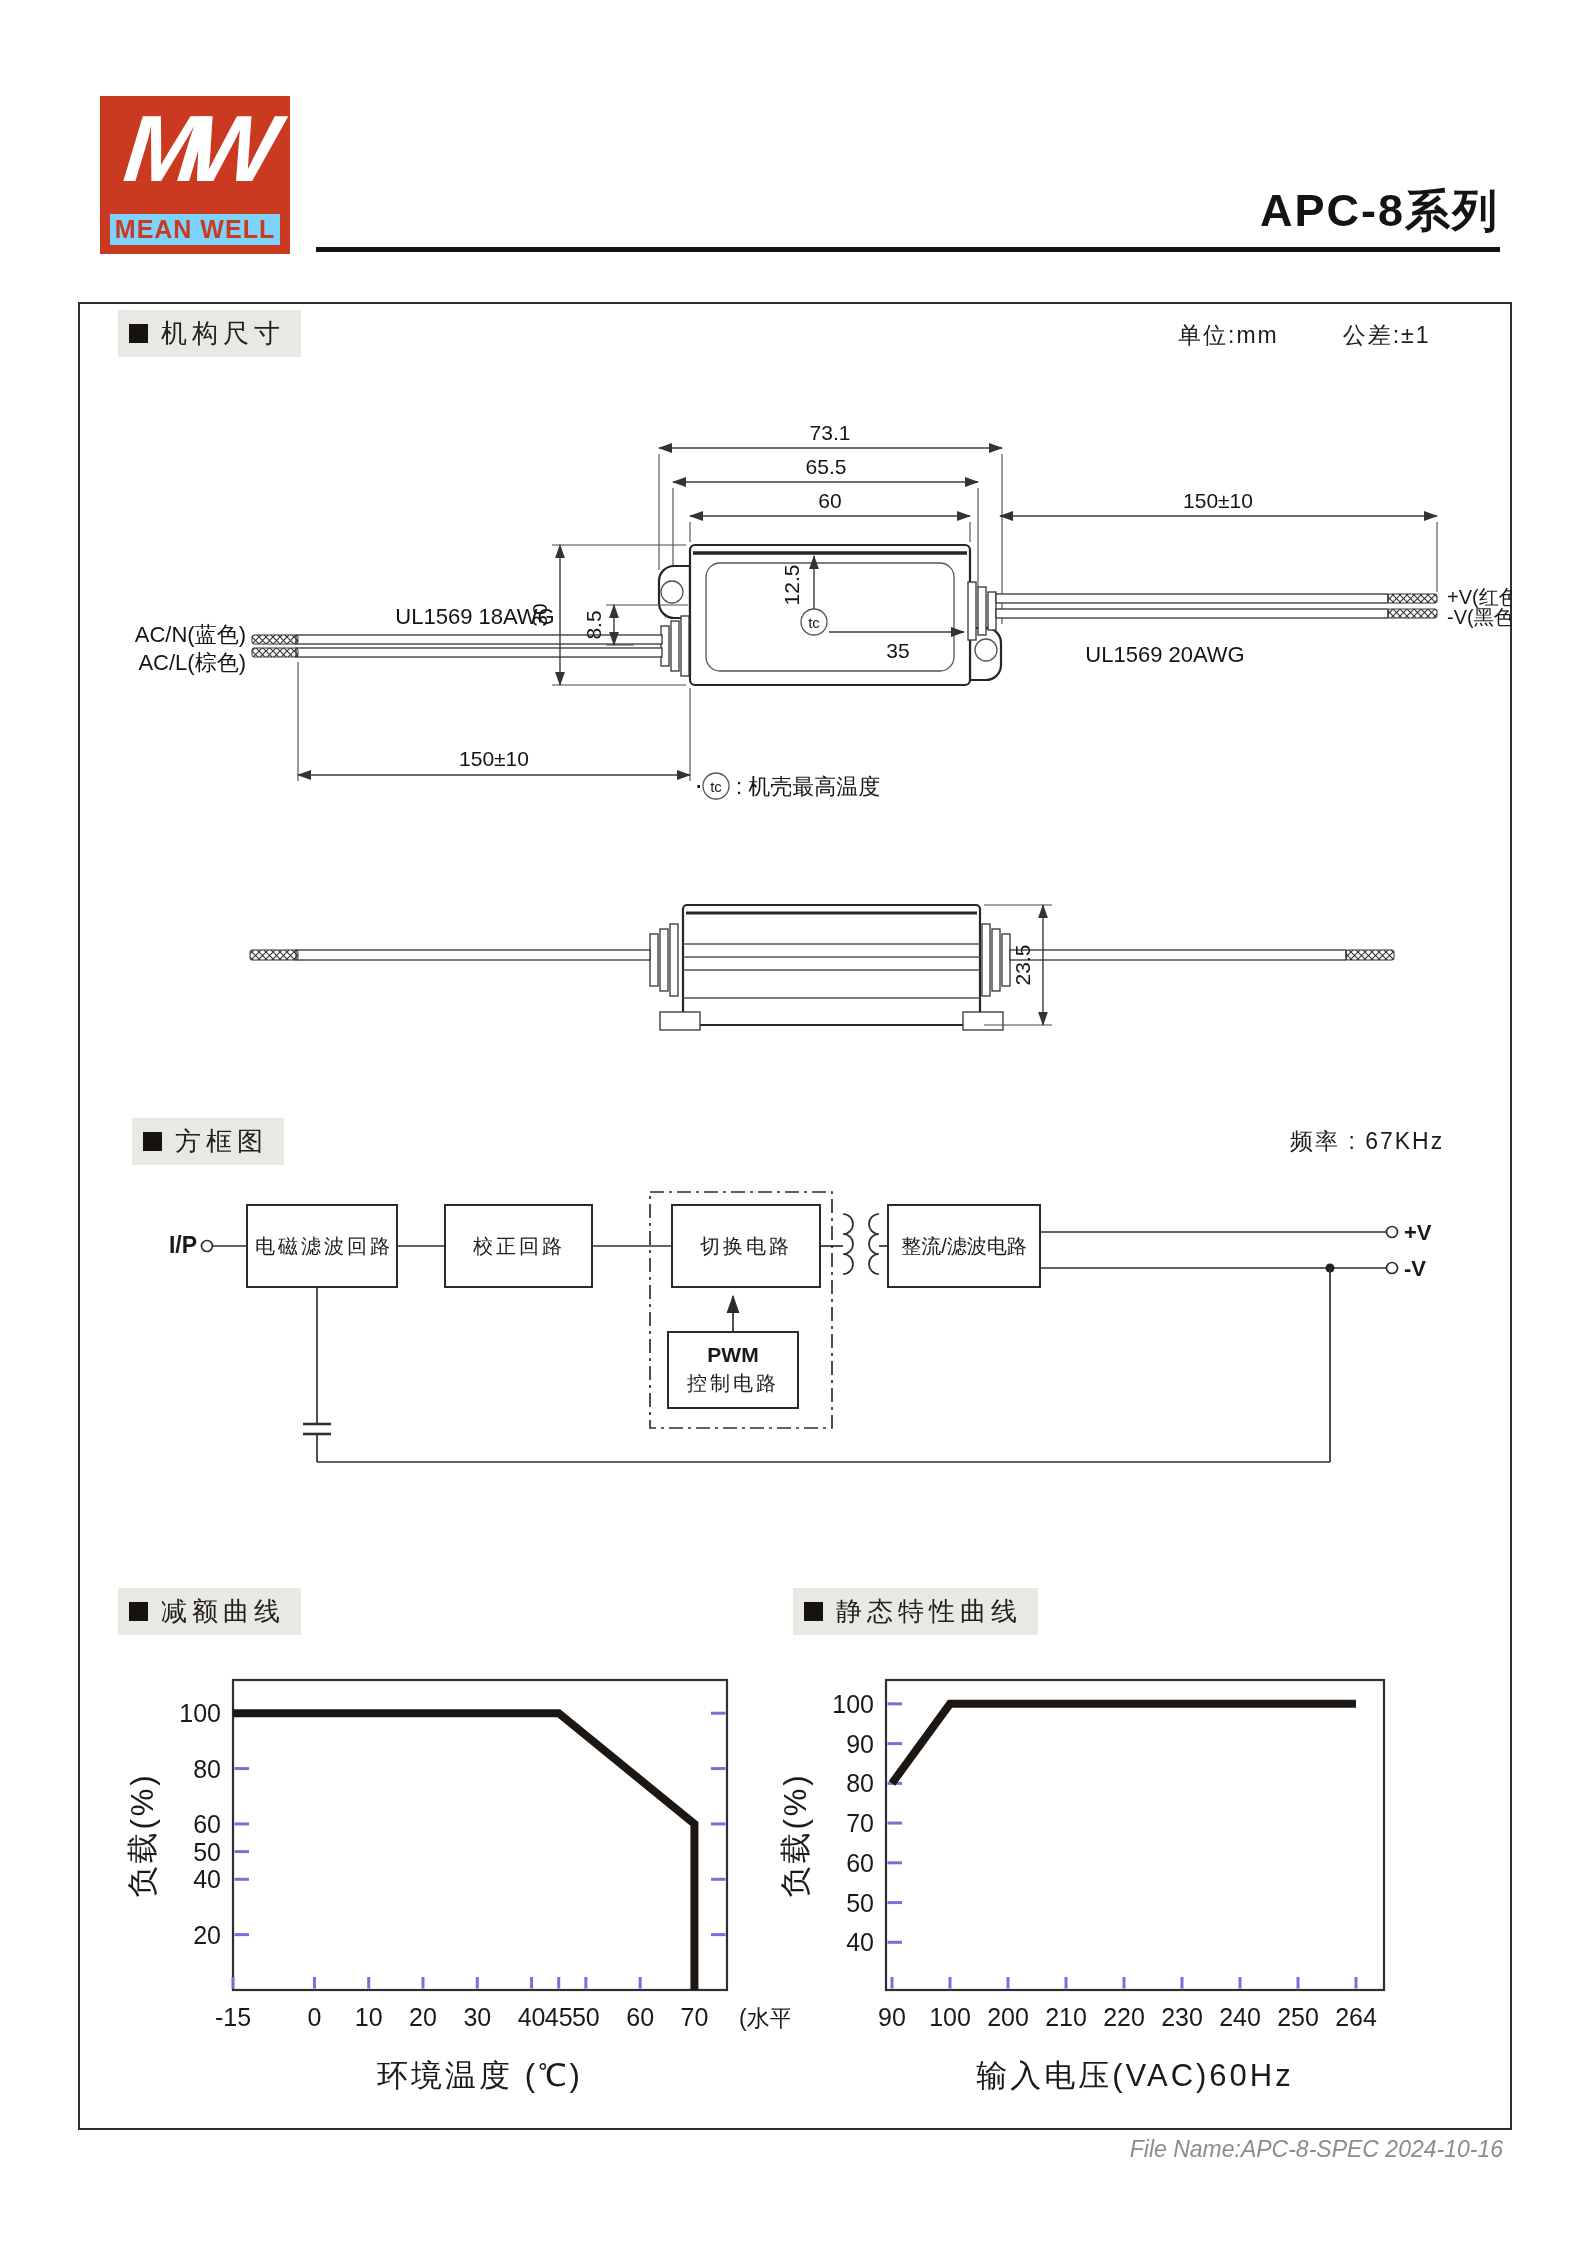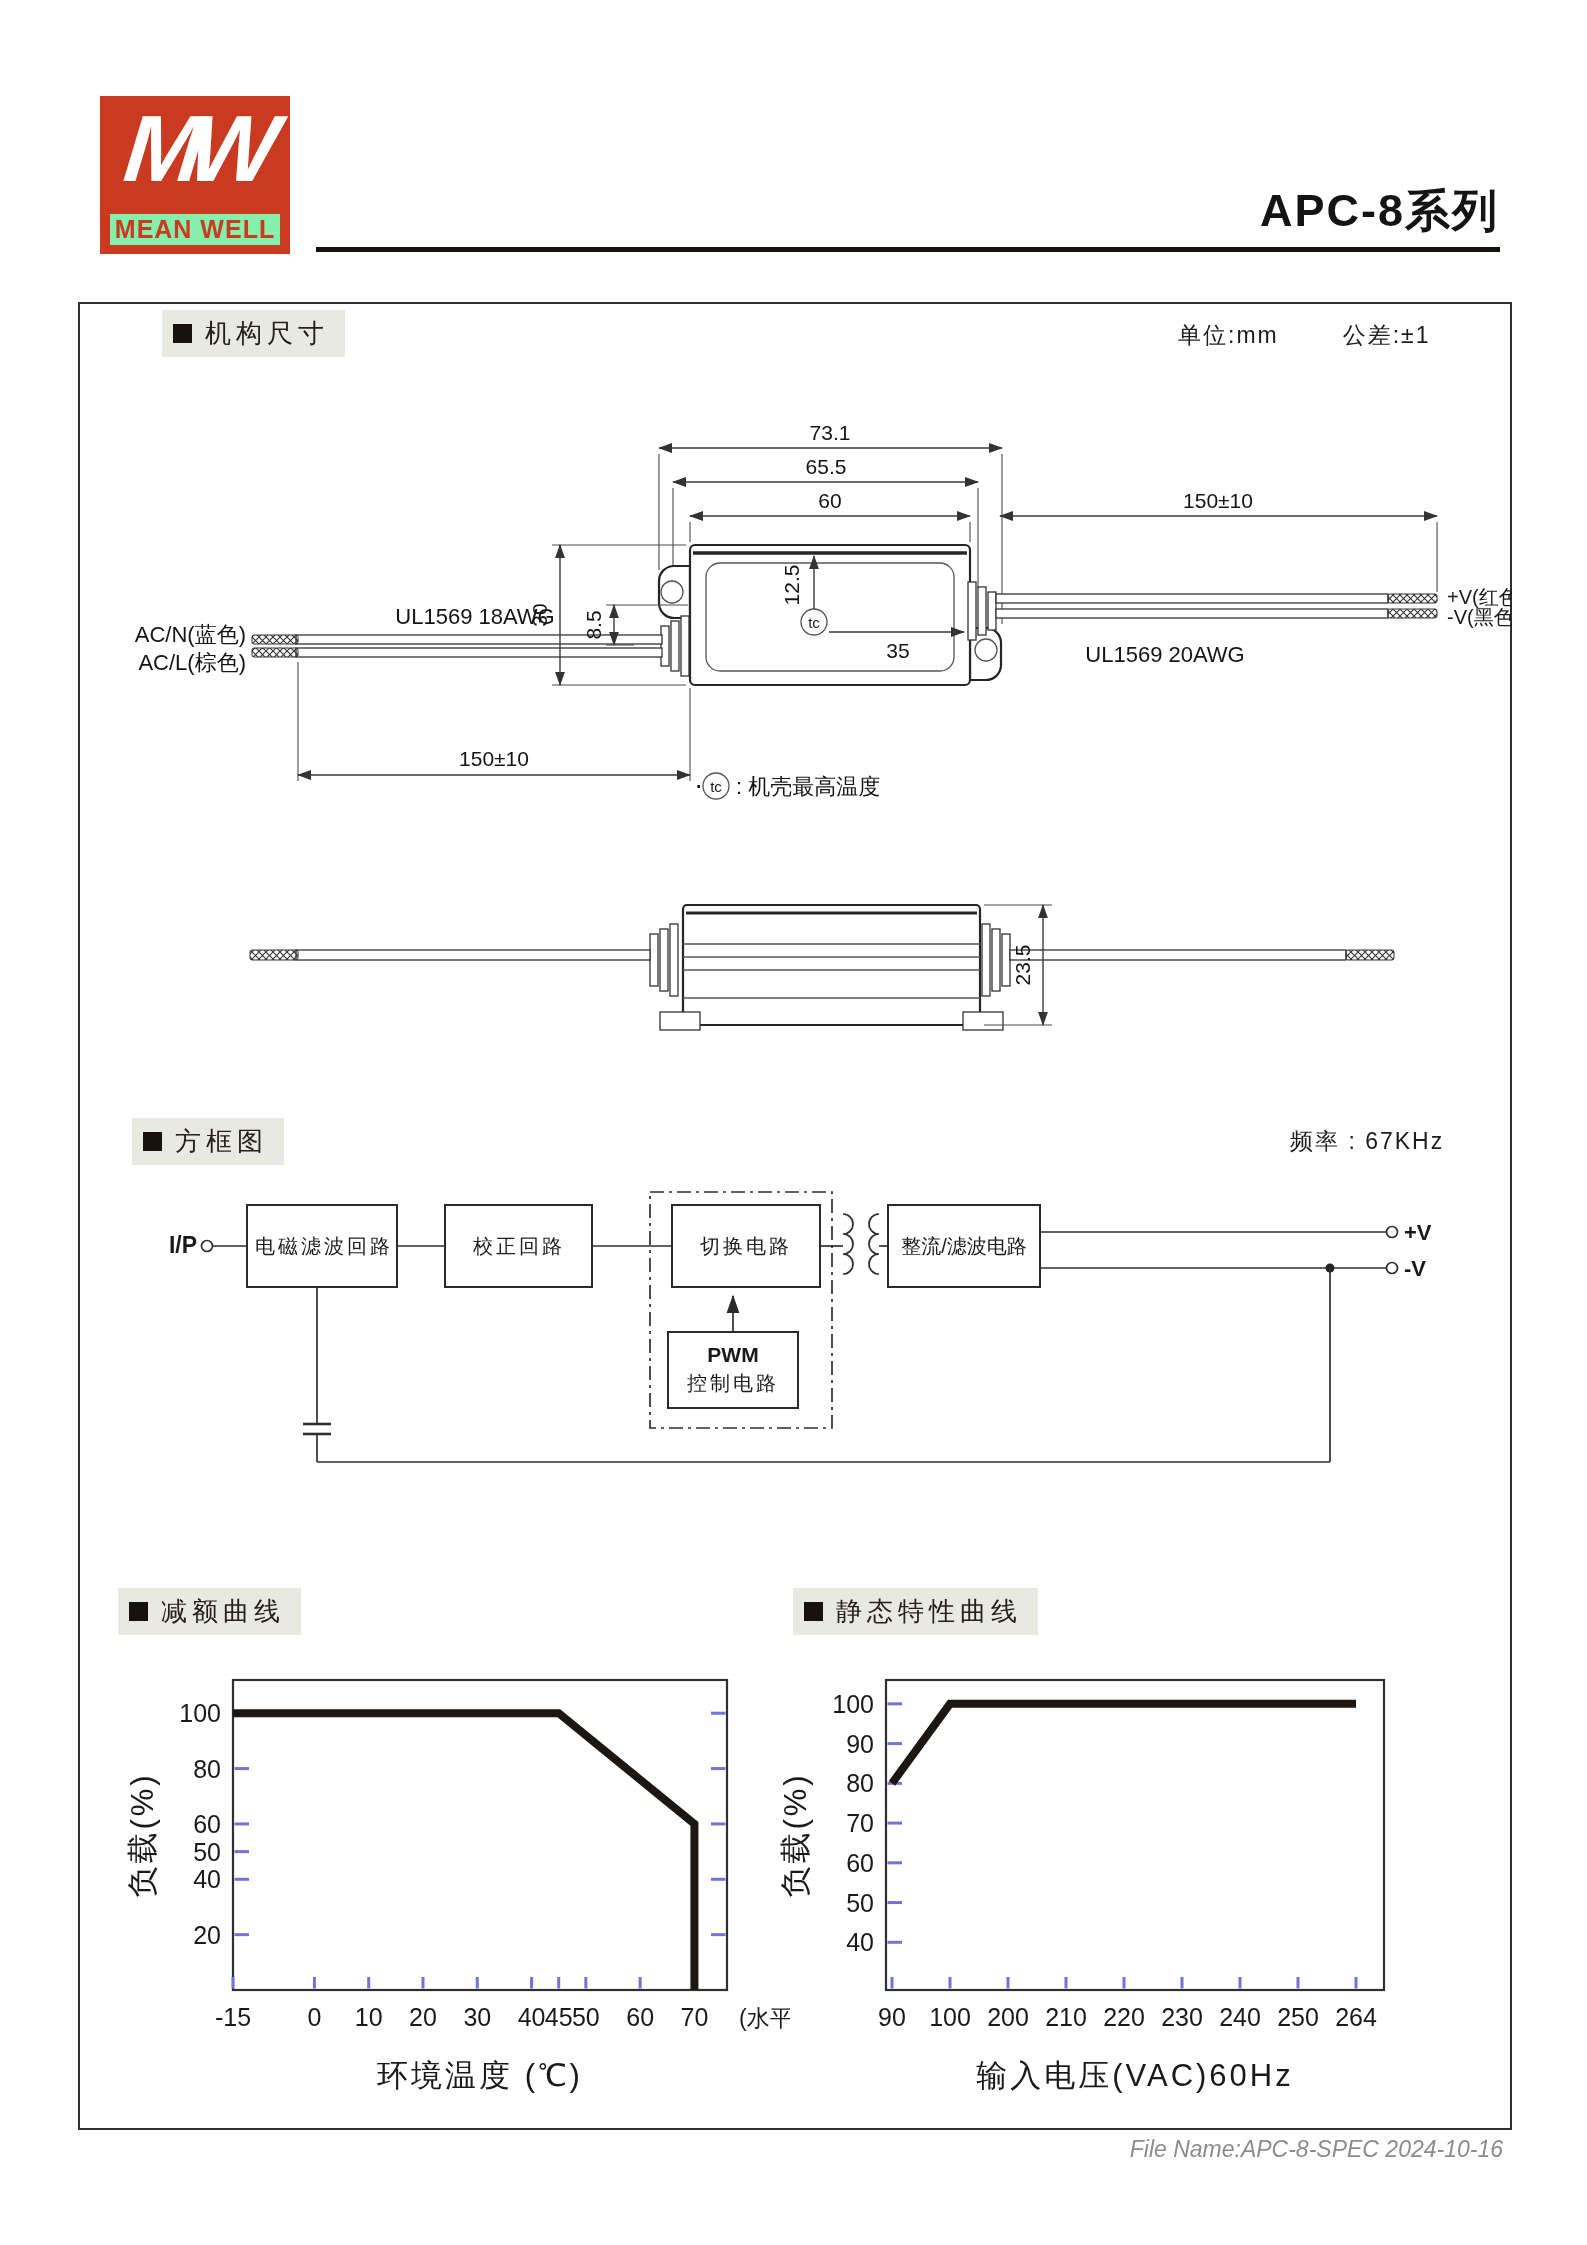--- a/index.html
+++ b/index.html
@@ -4,21 +4,21 @@
 <style>
   html,body{margin:0;padding:0;background:#fff;}
   .page{position:relative;width:1587px;height:2245px;background:#ffffff;
         font-family:"Liberation Sans",sans-serif;color:#1a1a1a;overflow:hidden;}
   .abs{position:absolute;}
   
   .logo{position:absolute;left:100px;top:96px;width:190px;height:158px;background:#c93a20;
         display:flex;flex-direction:column;align-items:center;}
   .logo-mw{color:#fff;font-weight:bold;font-style:italic;font-size:94px;line-height:102px;
            letter-spacing:-14px;margin-top:2px;transform:skewX(-6deg);}
-  .logo-brand{position:absolute;bottom:9px;left:10px;right:10px;background:#86efac;color:#c93a20;
+  .logo-brand{position:absolute;bottom:9px;left:10px;right:10px;background:#7dd3fc;color:#c93a20;
               font-weight:bold;font-size:25px;line-height:31px;text-align:center;letter-spacing:1px;}
   
   .title{position:absolute;left:318px;top:186px;font-size:47px;font-weight:bold;color:#141414;
          letter-spacing:9px;line-height:1;}
   .series{position:absolute;right:88px;top:188px;font-size:45px;font-weight:bold;color:#141414;
           letter-spacing:2px;line-height:1;}
   .rule{position:absolute;left:316px;top:247px;width:1184px;height:5px;background:#17120e;}
   .frame{position:absolute;left:78px;top:302px;width:1430px;height:1824px;border:2px solid #2f2f2f;}
   
   .badge{position:absolute;background:#e9e9e4;display:flex;align-items:center;gap:13px;
@@ -49,21 +49,21 @@
 <div class="page">
 
   <div class="logo">
     <div class="logo-mw">MW</div>
     <div class="logo-brand">MEAN WELL</div>
   </div>
   <div class="series">APC-8系列</div>
   <div class="rule"></div>
   <div class="frame"></div>
 
-  <div class="badge" style="left:118px;top:310px;margin-left:44px;">
+  <div class="badge" style="left:118px;top:310px;">
     <span class="sq"></span>
     <span>机构尺寸</span>
   </div>
   <div class="unit-notes">
     <span>单位:mm</span>
     <span>公差:±1</span>
   </div>
 
   <svg class="abs" style="left:88px;top:420px;" width="1424" height="660" viewBox="88 420 1424 660">
     <defs>

